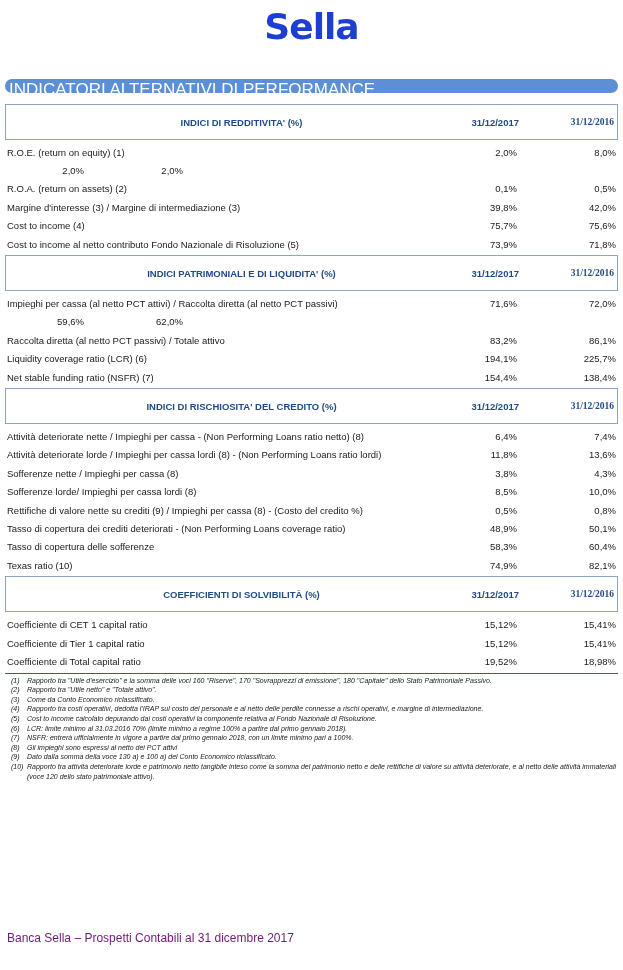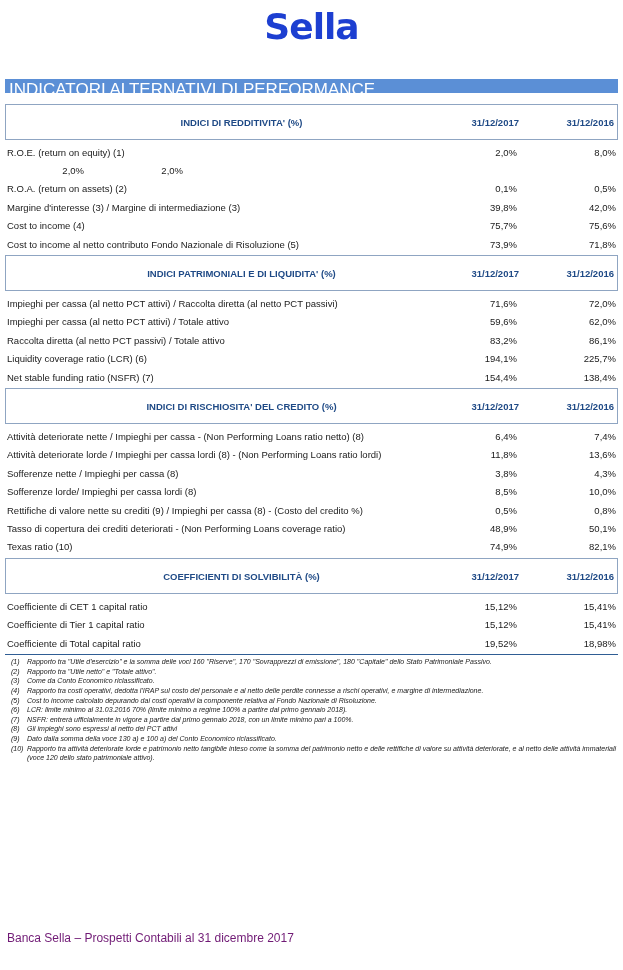--- a/index.html
+++ b/index.html
@@ -10,32 +10,33 @@
     position: absolute; top: 6px; left: 0; width: 623px; text-align: center;
     font-family: "DejaVu Sans", "Liberation Sans", sans-serif;
     font-weight: bold; font-size: 36px; color: #1d3fd1; letter-spacing: -1px;
   }
 
   .title-bar {
     position: absolute; top: 79px; left: 5px; width: 613px; height: 14px;
     background: #5b8fd6; color: #ffffff;
     font-size: 17px; line-height: 21px; padding-left: 4px;
     font-family: "Liberation Sans", sans-serif;
+    border-radius: 10px;
   }
 
   .table-wrap { position: absolute; top: 104px; left: 5px; width: 613px; }
 
   .sec-head {
     height: 36px; border: 1.5px solid #8fa5c2; background: #ffffff;
     display: flex; align-items: center; font-size: 9.5px; font-weight: bold; color: #1f4a86;
     margin-bottom: 3px;
   }
   .sec-head .h-label { flex: 1; text-align: center; padding-left: 40px; }
   .sec-head .h-c1 { width: 90px; text-align: right; padding-right: 8px; }
-  .sec-head .h-c2 { width: 90px; text-align: right; padding-right: 3px; }
+  .sec-head .h-c2 { width: 90px; text-align: right; padding-right: 3px; font-family: Liberation Serif, serif; }
 
   .row {
     height: 18.4px; display: flex; align-items: center; font-size: 9.5px; color: #1a1a1a;
   }
   .row .r-label { flex: 1; padding-left: 2px; white-space: nowrap; }
   .row .r-c1 { width: 90px; text-align: right; padding-right: 11px; }
   .row .r-c2 { width: 90px; text-align: right; padding-right: 2px; }
 
   .group { margin-bottom: 2px; }
 
@@ -101,21 +102,20 @@
       <span class="h-label">INDICI PATRIMONIALI E DI LIQUIDITA' (%)</span>
       <span class="h-c1">31/12/2017</span>
       <span class="h-c2">31/12/2016</span>
     </div>
     <div class="row">
         <span class="r-label">Impieghi per cassa (al netto PCT attivi) / Raccolta diretta (al netto PCT passivi)</span>
         <span class="r-c1">71,6%</span>
         <span class="r-c2">72,0%</span>
       </div>
     <div class="row">
-        <span class="r-label">Impieghi per cassa (al netto PCT attivi) / Totale attivo</span>
         <span class="r-c1">59,6%</span>
         <span class="r-c2">62,0%</span>
       </div>
     <div class="row">
         <span class="r-label">Raccolta diretta (al netto PCT passivi) / Totale attivo</span>
         <span class="r-c1">83,2%</span>
         <span class="r-c2">86,1%</span>
       </div>
     <div class="row">
         <span class="r-label">Liquidity coverage ratio (LCR) (6)</span>
@@ -159,20 +159,25 @@
         <span class="r-label">Rettifiche di valore nette su crediti (9) / Impieghi per cassa (8) - (Costo del credito %)</span>
         <span class="r-c1">0,5%</span>
         <span class="r-c2">0,8%</span>
       </div>
     <div class="row">
         <span class="r-label">Tasso di copertura dei crediti deteriorati - (Non Performing Loans coverage ratio)</span>
         <span class="r-c1">48,9%</span>
         <span class="r-c2">50,1%</span>
       </div>
     <div class="row">
+        <span class="r-label">Tasso di copertura delle sofferenze</span>
+        <span class="r-c1">58,3%</span>
+        <span class="r-c2">60,4%</span>
+      </div>
+    <div class="row">
         <span class="r-label">Texas ratio (10)</span>
         <span class="r-c1">74,9%</span>
         <span class="r-c2">82,1%</span>
       </div>
   </div>
 
   <div class="group">
     <div class="sec-head">
       <span class="h-label">COEFFICIENTI DI SOLVIBILITÀ (%)</span>
       <span class="h-c1">31/12/2017</span>

